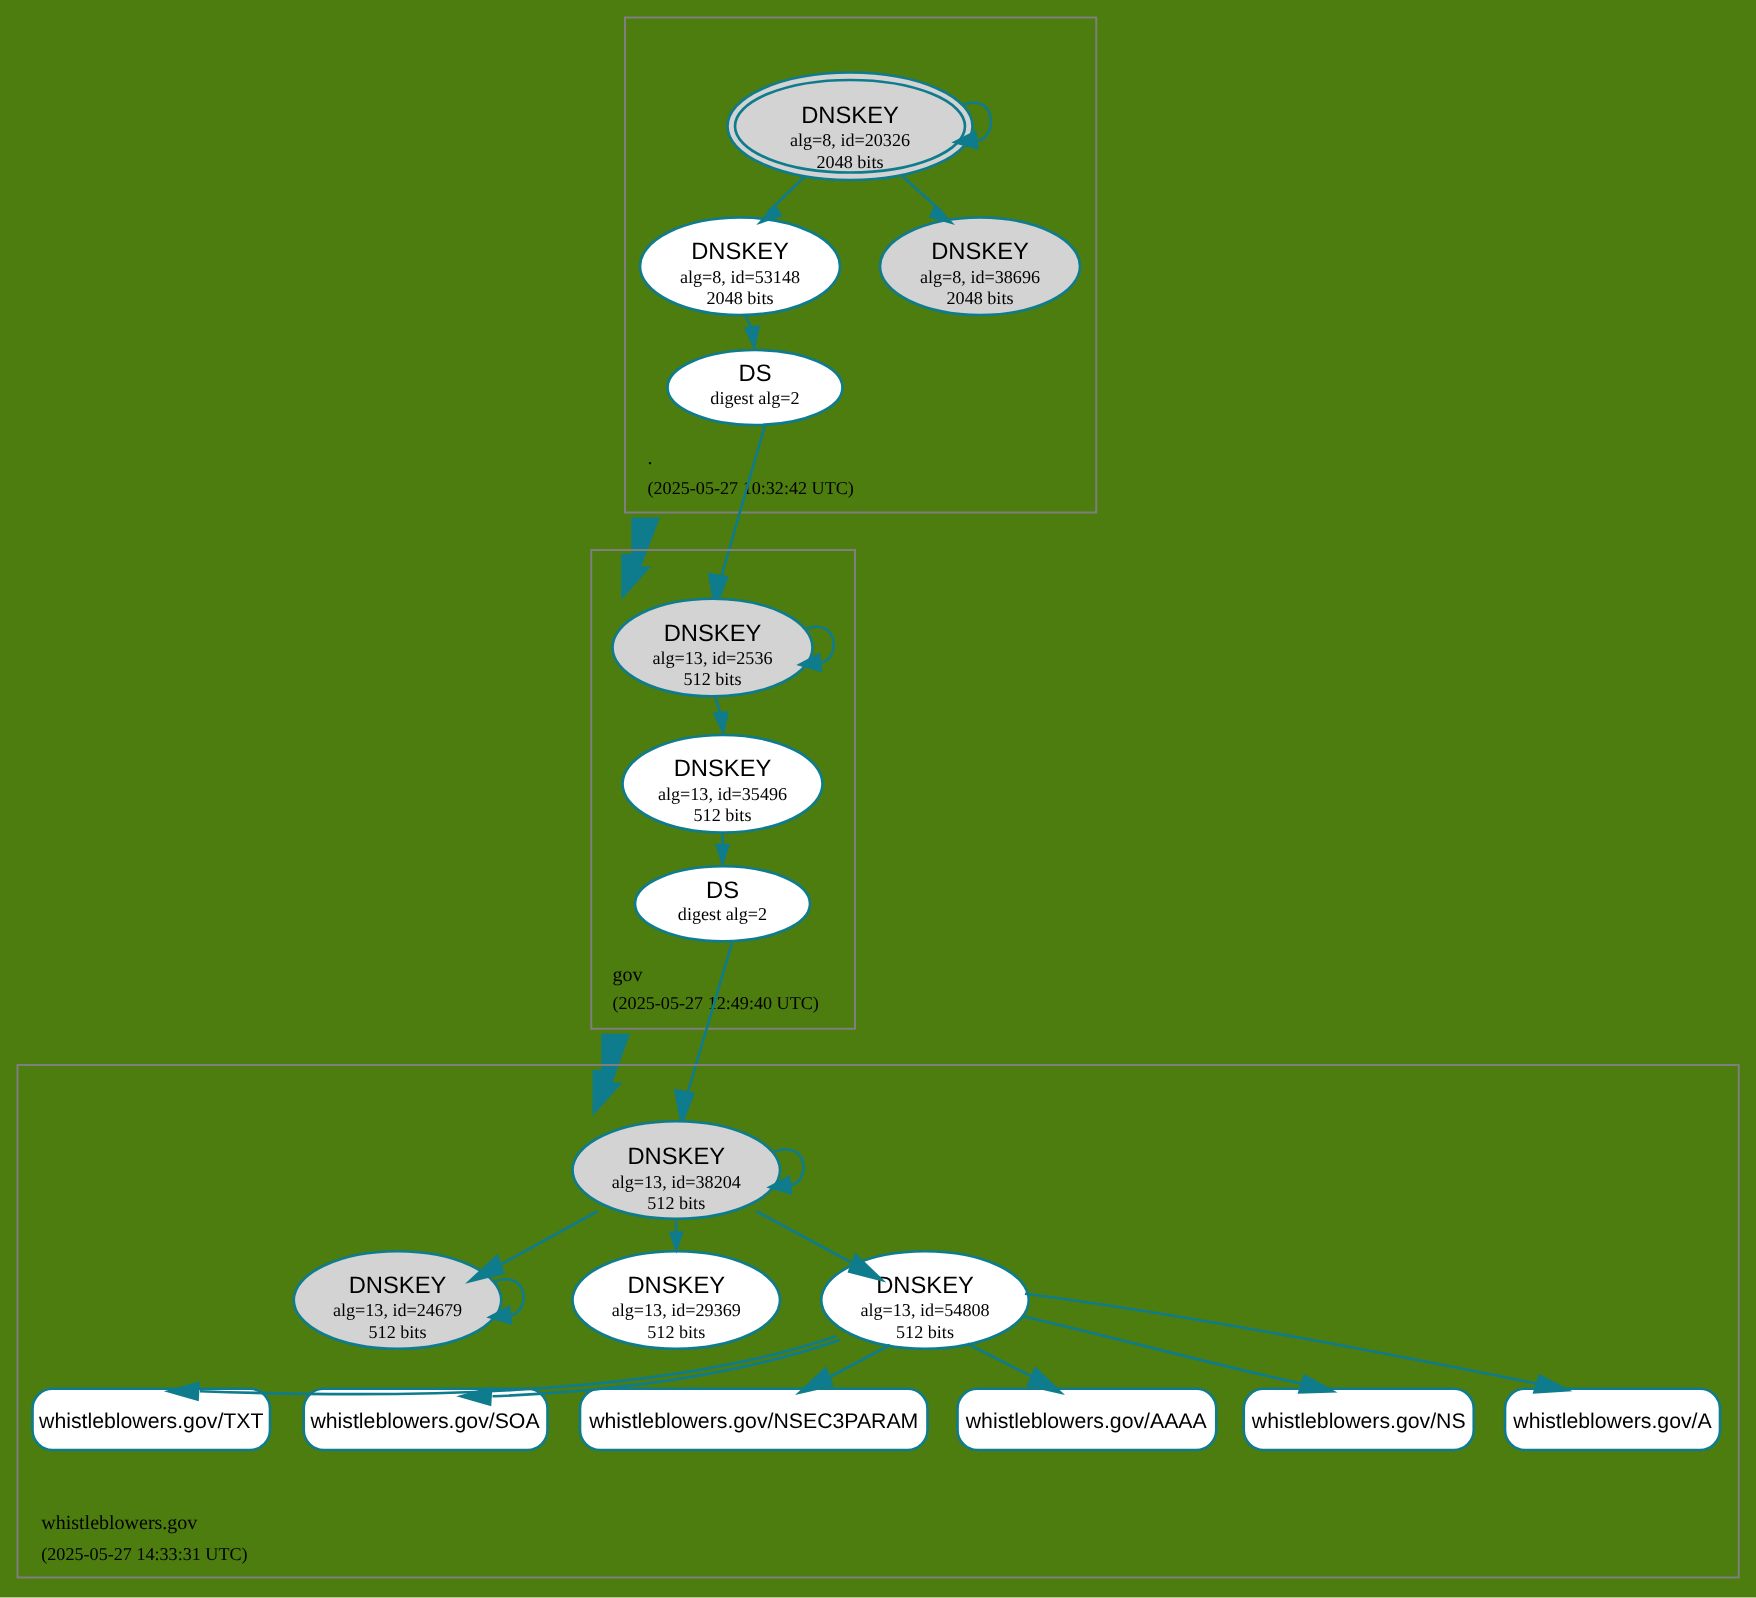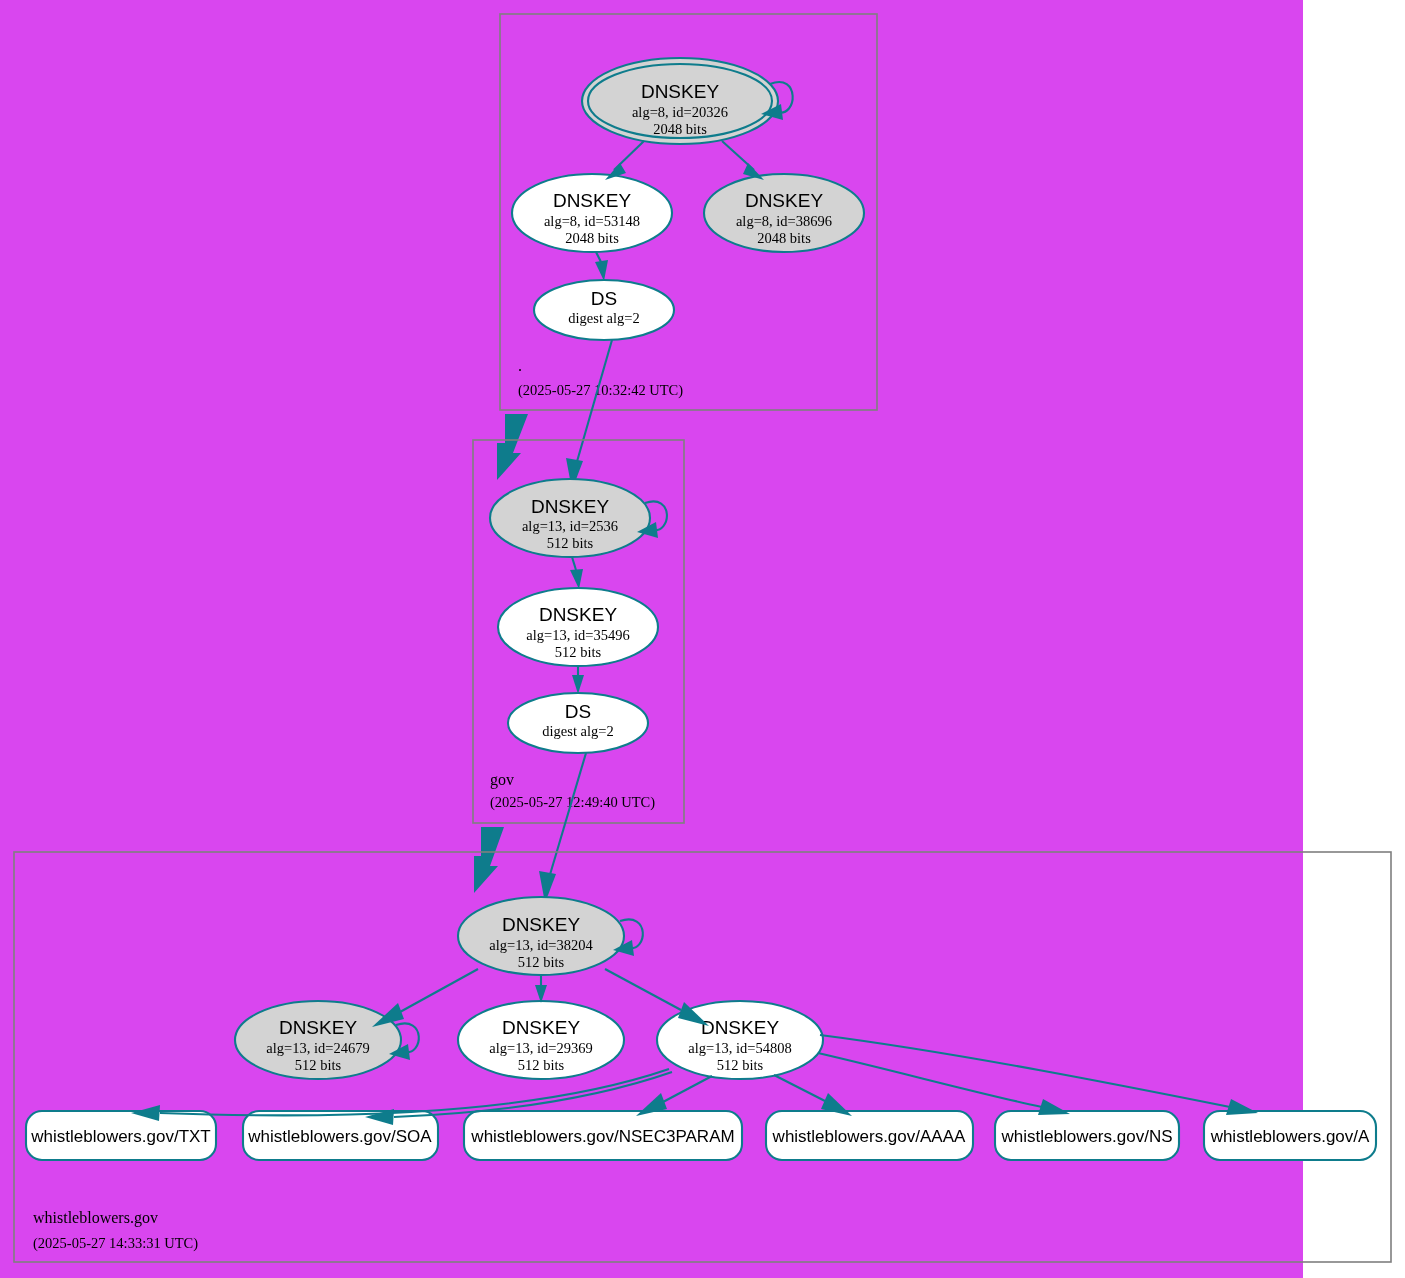--- a/index.html
+++ b/index.html
@@ -2,23 +2,23 @@
 <html><head>
 <meta charset="utf-8">
 <style>
   html, body {
     margin: 0;
     padding: 0;
     background: #ffffff;
   }
   #canvas-wrap {
     position: relative;
-    width: 1303px;
+    width: 1405px;
     height: 1278px;
-    background: #d946ef;
+    background: #4d7c0f;
     font-family: "Liberation Sans", sans-serif;
   }
   svg#dnsviz {
     display: block;
     width: 1405px;
     height: 1278px;
   }
   .zone-box {
     fill: none;
     stroke: #7f7f7f;

